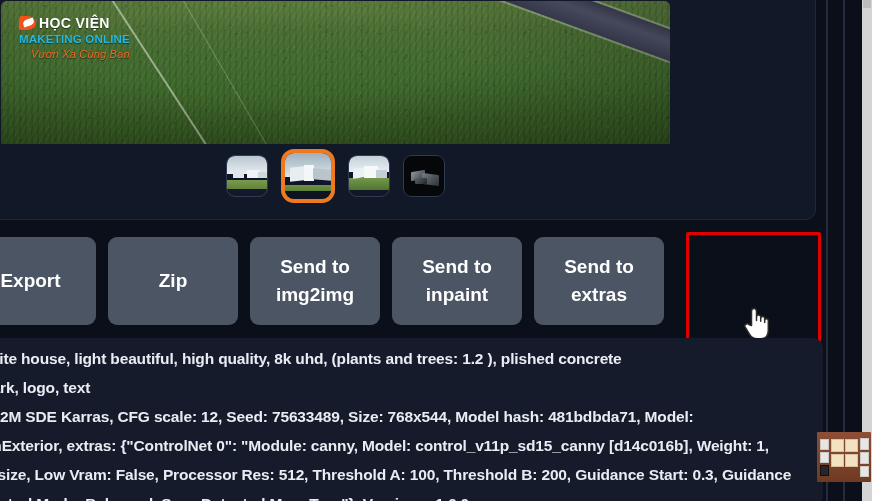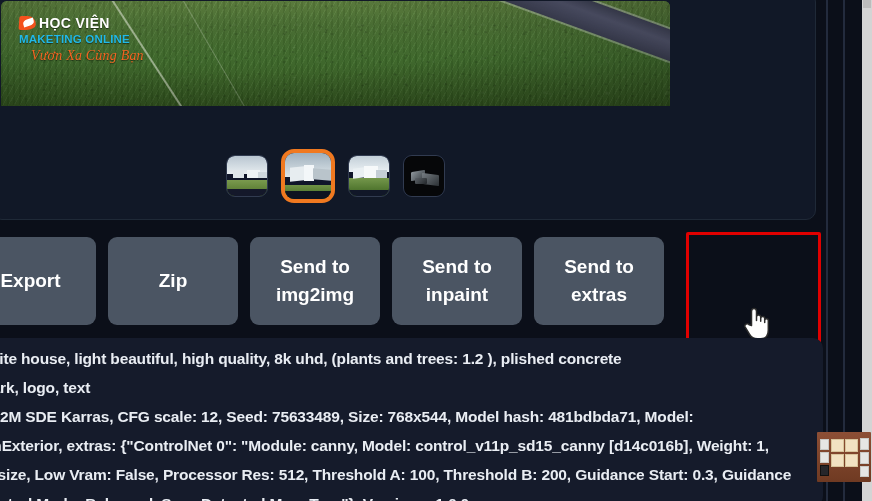--- a/index.html
+++ b/index.html
@@ -32,21 +32,21 @@
     border: 1px solid #1f2937;
     border-radius: 10px;
     overflow: hidden;
   }
 
   #preview-image {
     position: absolute;
     left: 8px;
     top: 8px;
     width: 669px;
-    height: 105px;
+    height: 143px;
     border-radius: 6px 6px 0 0;
     overflow: hidden;
     background: #2d4a22;
   }
 
   
   .grass-base {
     position: absolute;
     inset: 0;
     background:
@@ -154,23 +154,23 @@
   .wm-row2 {
     font-family: "Liberation Sans", sans-serif;
     font-weight: bold;
     font-size: 11.5px;
     letter-spacing: .2px;
     color: #20b9e8;
     margin-top: 3px;
     text-shadow: 0 1px 1px rgba(0,0,0,.5);
   }
   .wm-row3 {
-    font-family: Liberation Serif, serif;
+    font-family: Liberation Sans, sans-serif;
     font-style: italic;
-    font-size: 14px;
+    font-size: 11px;
     letter-spacing: .2px;
     color: #f26522;
     margin-top: 3px;
     margin-left: 12px;
     text-shadow: 0 1px 1px rgba(0,0,0,.5);
   }
 
   
   #thumb-strip {
     position: absolute;

